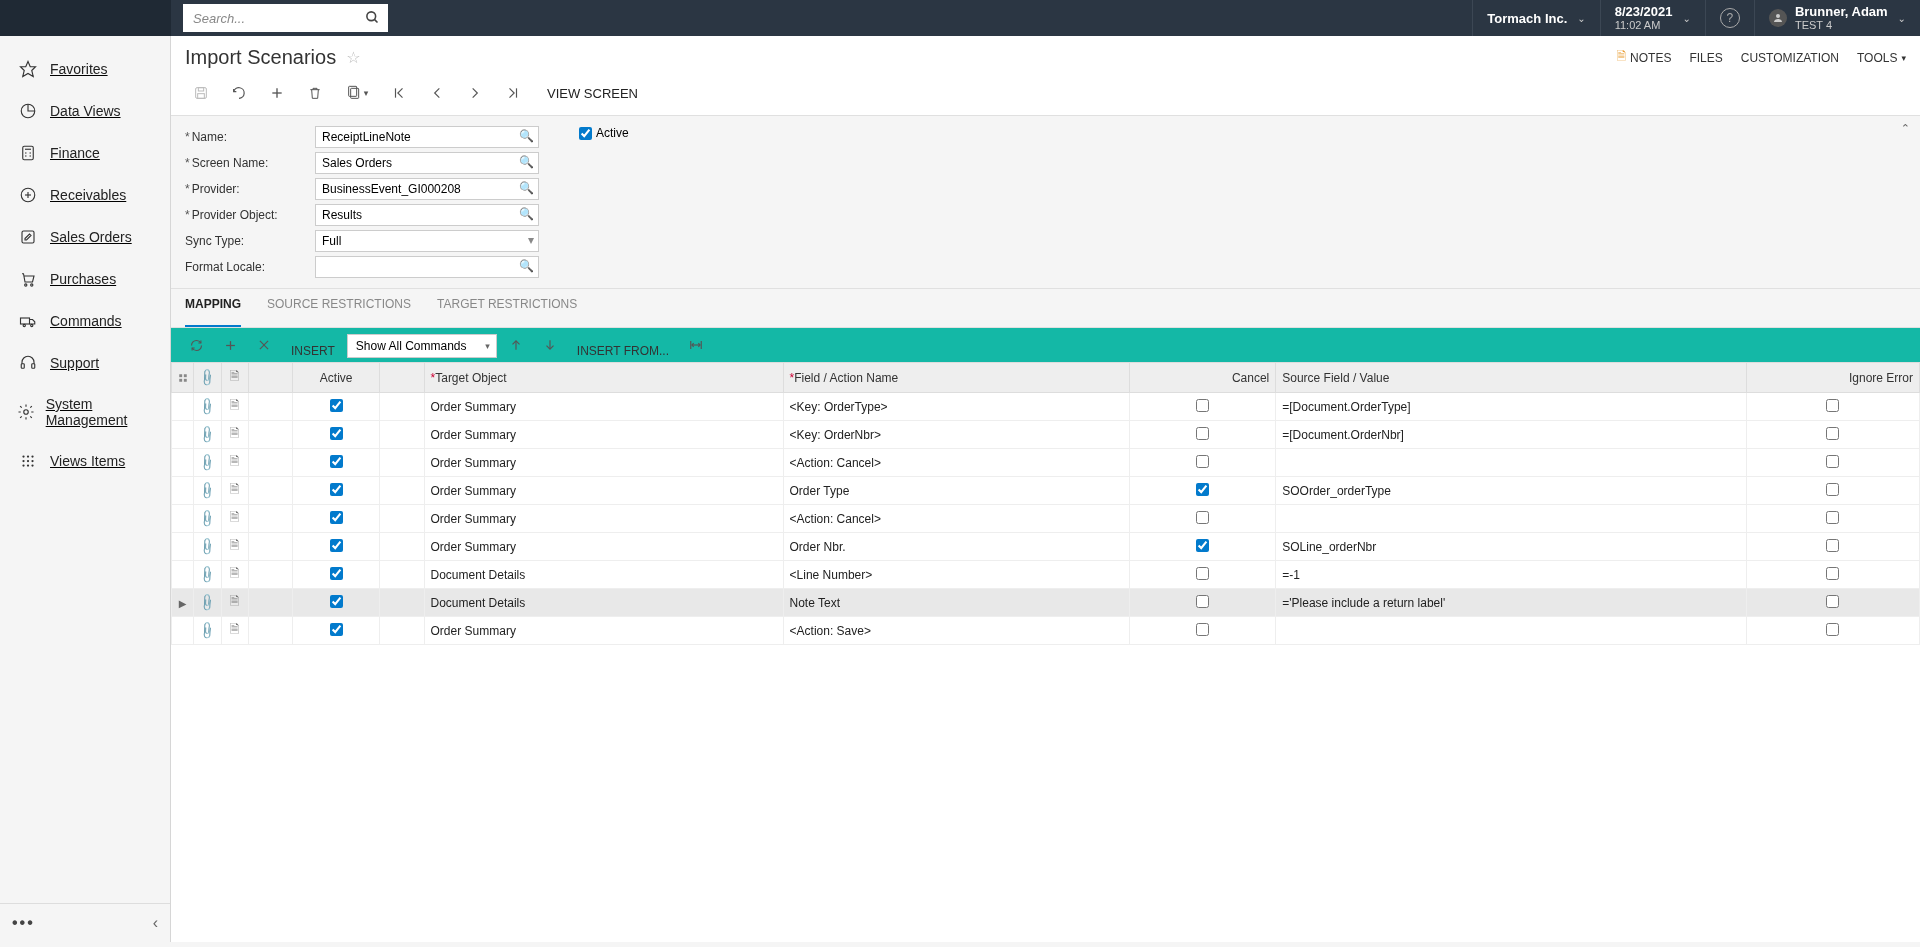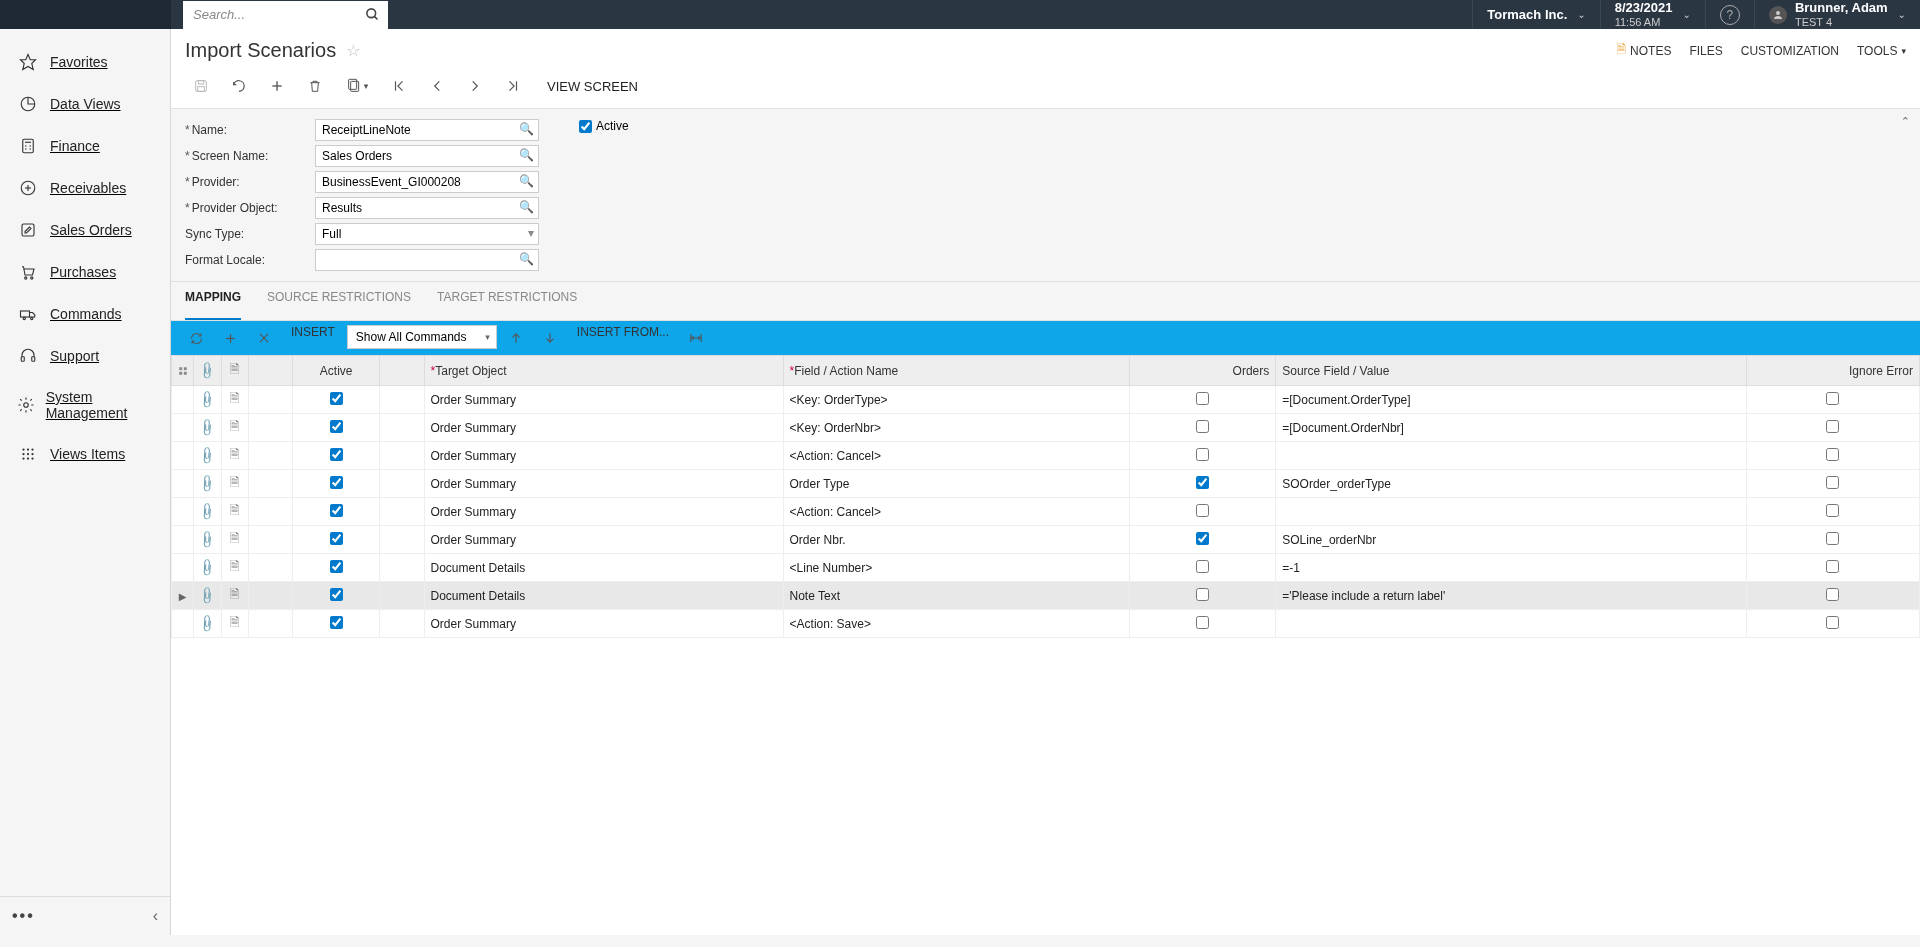--- a/index.html
+++ b/index.html
@@ -1,19 +1,19 @@
 <!DOCTYPE html>
 <html><head>
 <meta charset="utf-8">
 <style>
 * { box-sizing: border-box; margin: 0; padding: 0; font-family: Arial, sans-serif; }
 body { background: #f5f5f5; overflow: hidden; }
 
 
-.topbar { height: 29px; background: #2b3643; display: flex; align-items: center; color: #fff; }
+.topbar { height: 36px; background: #2b3643; display: flex; align-items: center; color: #fff; }
 .topbar-left { width: 171px; height: 100%; background: #1f2934; }
 .search-wrap { margin-left: 12px; position: relative; }
 .search-input { width: 205px; height: 28px; padding: 0 30px 0 10px; font-size: 13px; font-style: italic; color: #666; border: none; background: #fff; }
 .search-input::placeholder { color: #888; font-style: italic; }
 .search-icon { position: absolute; right: 8px; top: 6px; color: #555; font-size: 14px; }
 .topbar-spacer { flex: 1; }
 .topbar-section { height: 100%; border-left: 1px solid #3c4754; display: flex; align-items: center; padding: 0 14px; font-size: 12px; position: relative; cursor: pointer; }
 .topbar-section .chevron { margin-left: 10px; font-size: 10px; color: #ccc; }
 .topbar-section .main-text { font-size: 13px; font-weight: bold; }
 .topbar-section .sub-text { font-size: 11px; color: #ccc; }
@@ -59,21 +59,21 @@
 .form-input-icon { position: absolute; right: 5px; top: 3px; color: #888; font-size: 12px; pointer-events:none; }
 .active-check { display: flex; align-items: center; gap: 4px; font-size: 12px; }
 .active-check input { accent-color: #027acc; }
 
 
 .tab-row { display: flex; gap: 26px; padding: 0 14px; border-bottom: 1px solid #e0e0e0; background: #f5f5f5; }
 .tab { font-size: 12px; color: #888; padding: 8px 0 14px 0; cursor: pointer; border-bottom: 2px solid transparent; }
 .tab.active { color: #222; border-bottom: 2px solid #027acc; font-weight: bold; }
 
 
-.grid-toolbar { display: flex; align-items: flex-start; padding: 4px 10px; gap: 4px; background:#0ea5e9; }
+.grid-toolbar { display: flex; align-items: flex-end; padding: 4px 10px; gap: 4px; background:#14b8a6; }
 .grid-toolbar .gt-btn { width: 30px; height: 26px; display: flex; align-items: center; justify-content: center; color: #555; cursor: pointer; }
 .grid-toolbar .gt-text { font-size: 12px; color: #333; padding: 0 8px; cursor: pointer; }
 .show-all { height: 24px; border: 1px solid #ccc; font-size: 12px; padding: 0 20px 0 8px; background: #fff; position: relative; display: flex; align-items: center; width: 150px; cursor:pointer;}
 .show-all::after { content: "▾"; position: absolute; right: 6px; font-size: 9px; color: #666; }
 
 
 .grid-wrap { flex: 1; overflow: auto; }
 table.grid { width: 100%; border-collapse: collapse; font-size: 12px; table-layout: fixed; }
 .grid th { background: #eeeeee; color: #333; font-weight: normal; text-align: left; padding: 4px 6px; border: 1px solid #ddd; height: 24px; white-space: nowrap; overflow: hidden; }
 .grid td { border: 1px solid #eee; padding: 3px 6px; height: 23px; color: #222; white-space: nowrap; overflow: hidden; }
@@ -114,21 +114,21 @@
     </span>
   </div>
   <div class="topbar-spacer"></div>
   <div class="topbar-section">
     <span class="main-text">Tormach Inc.</span>
     <span class="chevron">⌄</span>
   </div>
   <div class="topbar-section">
     <div class="stack">
       <span class="main-text">8/23/2021</span>
-      <span class="sub-text">11:56 AM</span>
+      <span class="sub-text">11:02 AM</span>
     </div>
     <span class="chevron">⌄</span>
   </div>
   <div class="topbar-section">
     <span class="help-circle">?</span>
   </div>
   <div class="topbar-section">
     <span class="avatar-icon">
       <svg width="12" height="12" viewBox="0 0 24 24" fill="#ccc">
           <circle cx="12" cy="8" r="4"></circle>
@@ -451,21 +451,21 @@
                   <rect x="14" y="14" width="7" height="7"></rect>
                 </svg>
               </th>
             <th class="align-center"><span class="attach-ic">📎</span></th>
             <th class="align-center"><span class="note-ic-sm">🗎</span></th>
             <th></th>
             <th class="align-center">Active</th>
             <th></th>
             <th><span class="req-red">*</span><span>Target Object</span></th>
             <th><span class="req-red">*</span><span>Field / Action Name</span></th>
-            <th class="align-right">Orders</th>
+            <th class="align-right">Cancel</th>
             <th>Source Field / Value</th>
             <th class="align-right">Ignore Error</th>
           </tr>
         </thead>
         <tbody id="grid-body">
             <tr>
               <td class="align-center"></td>
               <td class="align-center"><span class="attach-ic">📎</span></td>
               <td class="align-center"><span class="note-ic-sm">🗎</span></td>
               <td></td>

